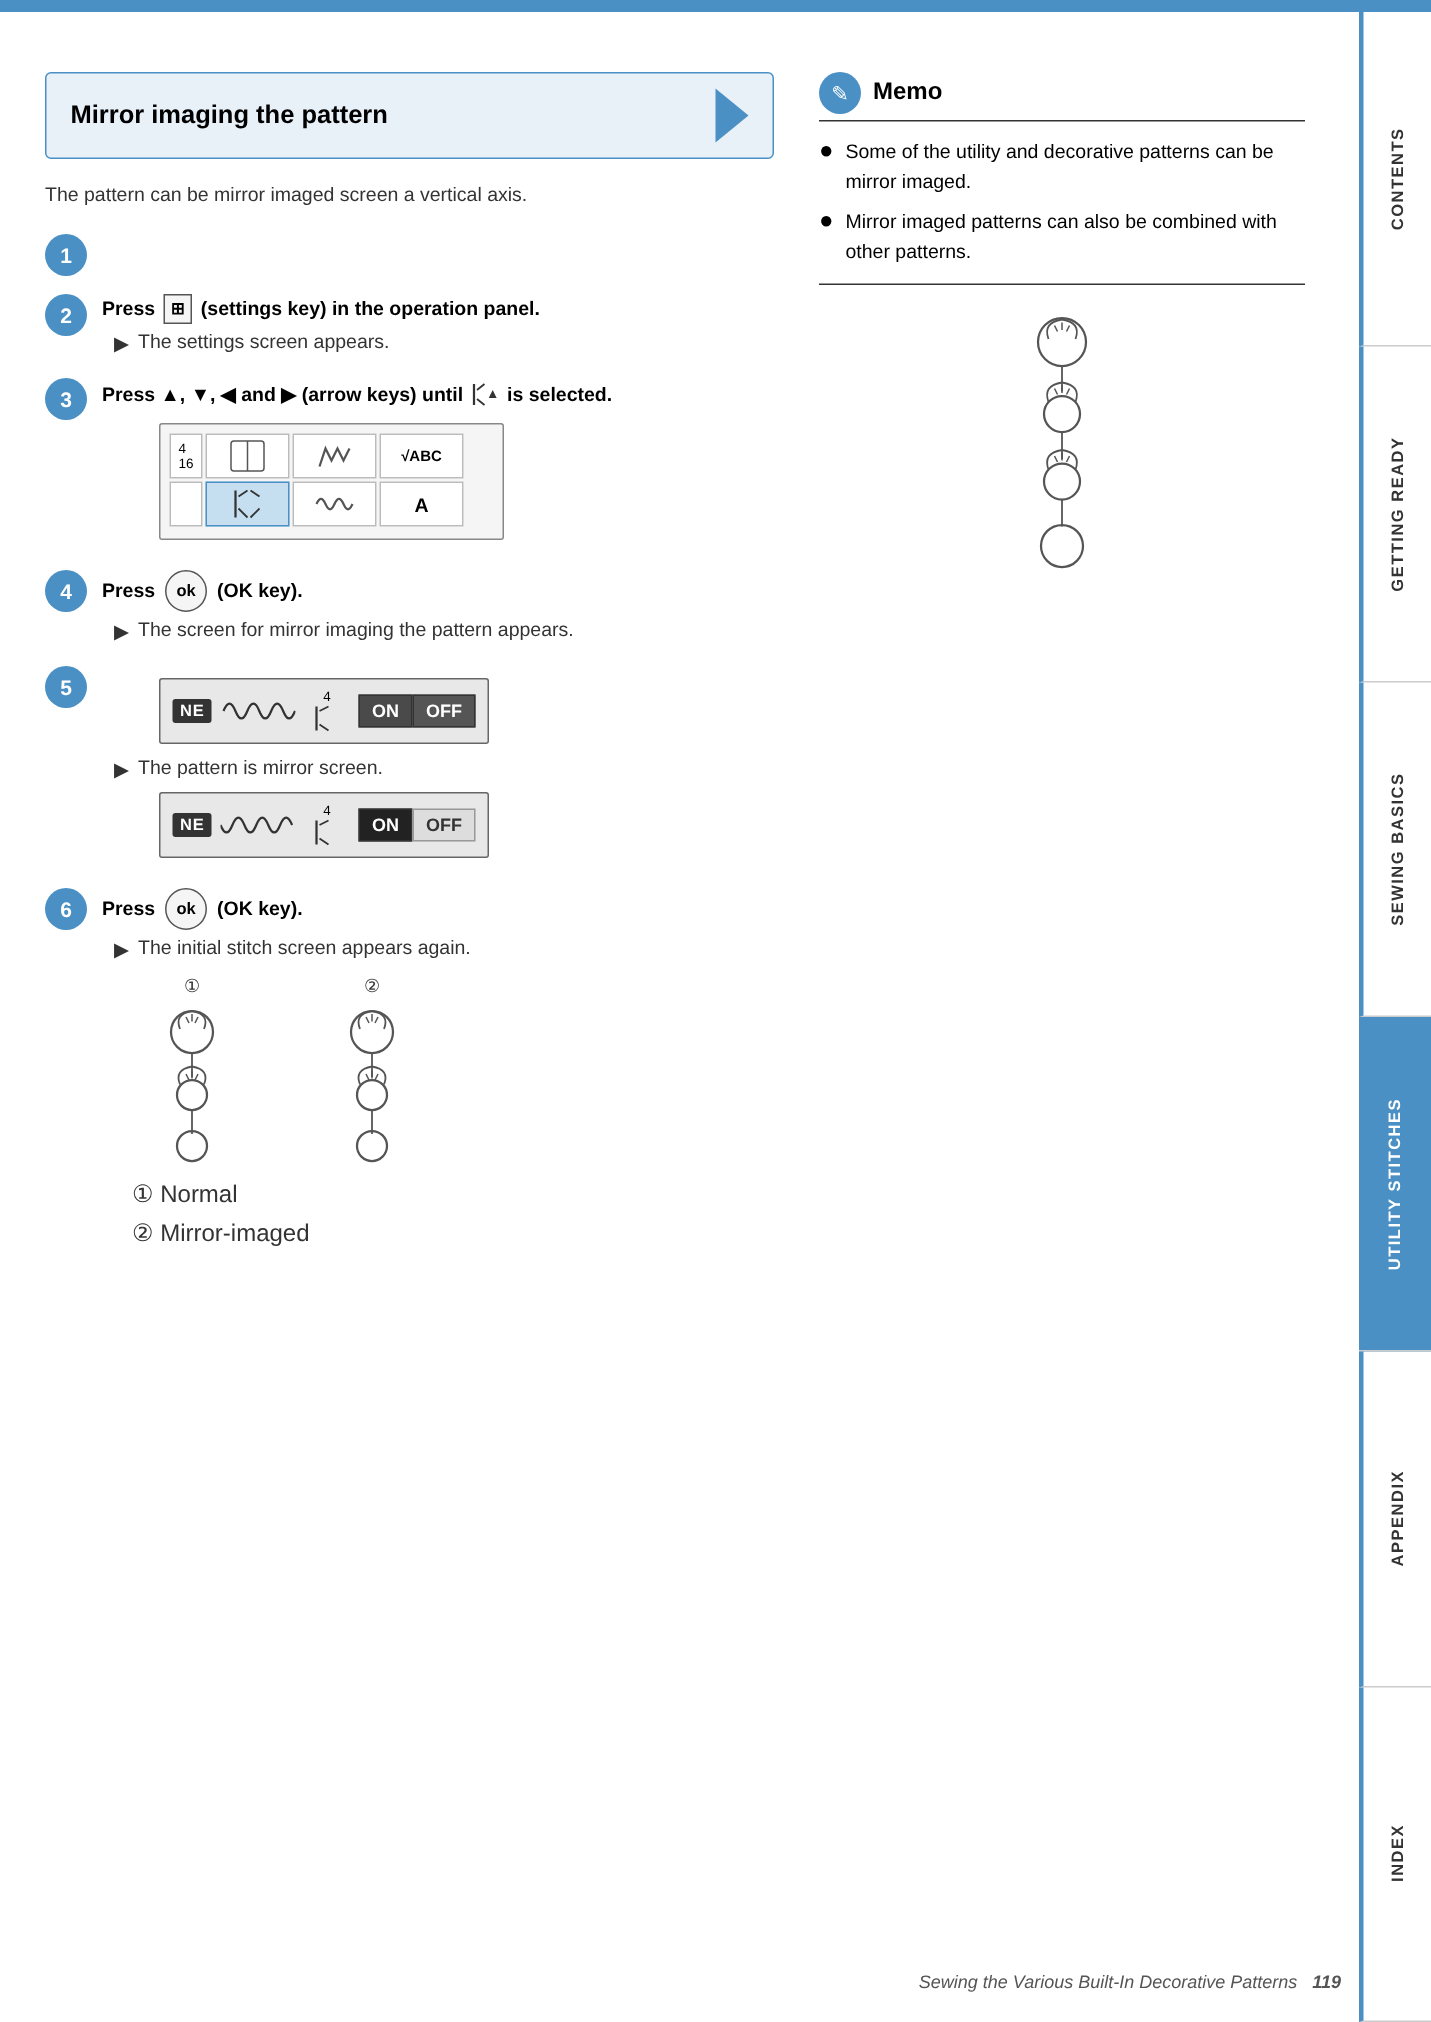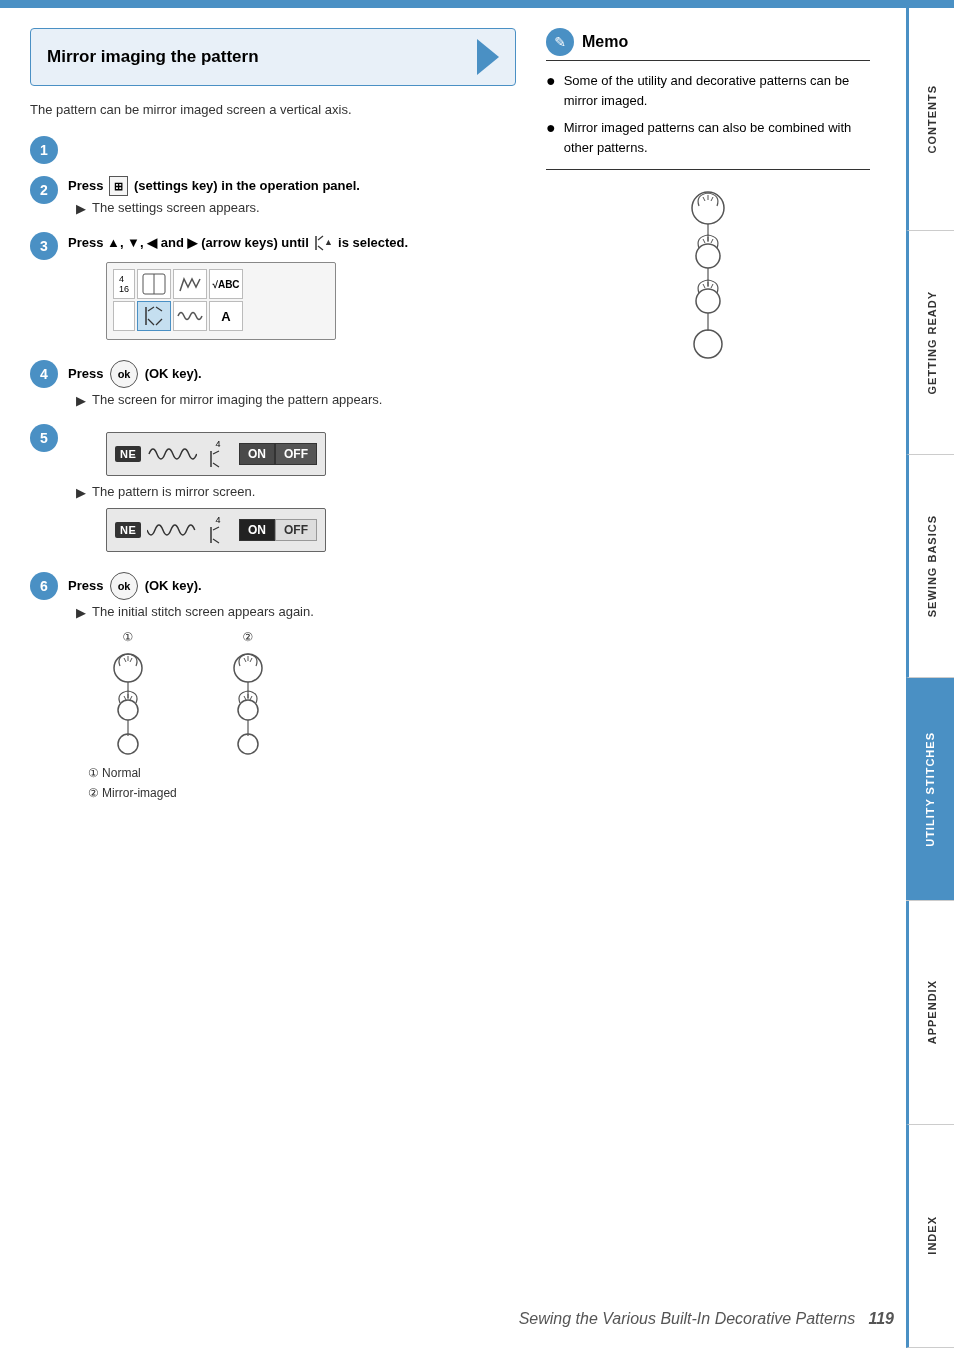--- a/index.html
+++ b/index.html
@@ -65,20 +65,21 @@
     .main-content {
       margin-right: 54px;
       padding: 20px 30px 30px 30px;
       position: relative;
     }
 
     
     .two-col {
       display: flex;
       gap: 20px;
+      margin-top: 20px;
     }
 
     .left-col {
       flex: 1.2;
     }
 
     .right-col {
       flex: 0.8;
       padding-left: 10px;
     }
@@ -312,21 +313,21 @@
       display: flex;
       flex-direction: column;
       align-items: center;
     }
 
     
     .page-footer {
       position: absolute;
       bottom: 20px;
       right: 60px;
-      font-size: 16px;
+      font-size: 12px;
       color: #555;
       font-style: italic;
     }
 
     
     .step3-panel {
       border: 1px solid #888;
       background: #f5f5f5;
       width: 230px;
       margin: 8px 0 8px 38px;
@@ -334,21 +335,21 @@
       border-radius: 2px;
     }
 
     .panel-row {
       display: flex;
       gap: 2px;
       margin-bottom: 2px;
     }
 
     .pcell {
-      width: 34px;
+      width: 56px;
       height: 30px;
       border: 1px solid #bbb;
       background: #fff;
       display: flex;
       align-items: center;
       justify-content: center;
       font-size: 10px;
     }
 
     .pcell.highlight {
@@ -370,21 +371,21 @@
       position: relative;
     }
 
     .caption-num {
       font-size: 12px;
       color: #333;
       margin-bottom: 4px;
     }
 
     .captions-legend {
-      font-size: 12px;
+      font-size: 16px;
       color: #333;
       margin-left: 20px;
       line-height: 1.6;
     }
 
     .divider-line {
       border-bottom: 1.5px solid #333;
       margin: 12px 0 10px 0;
       width: 100%;
     }

